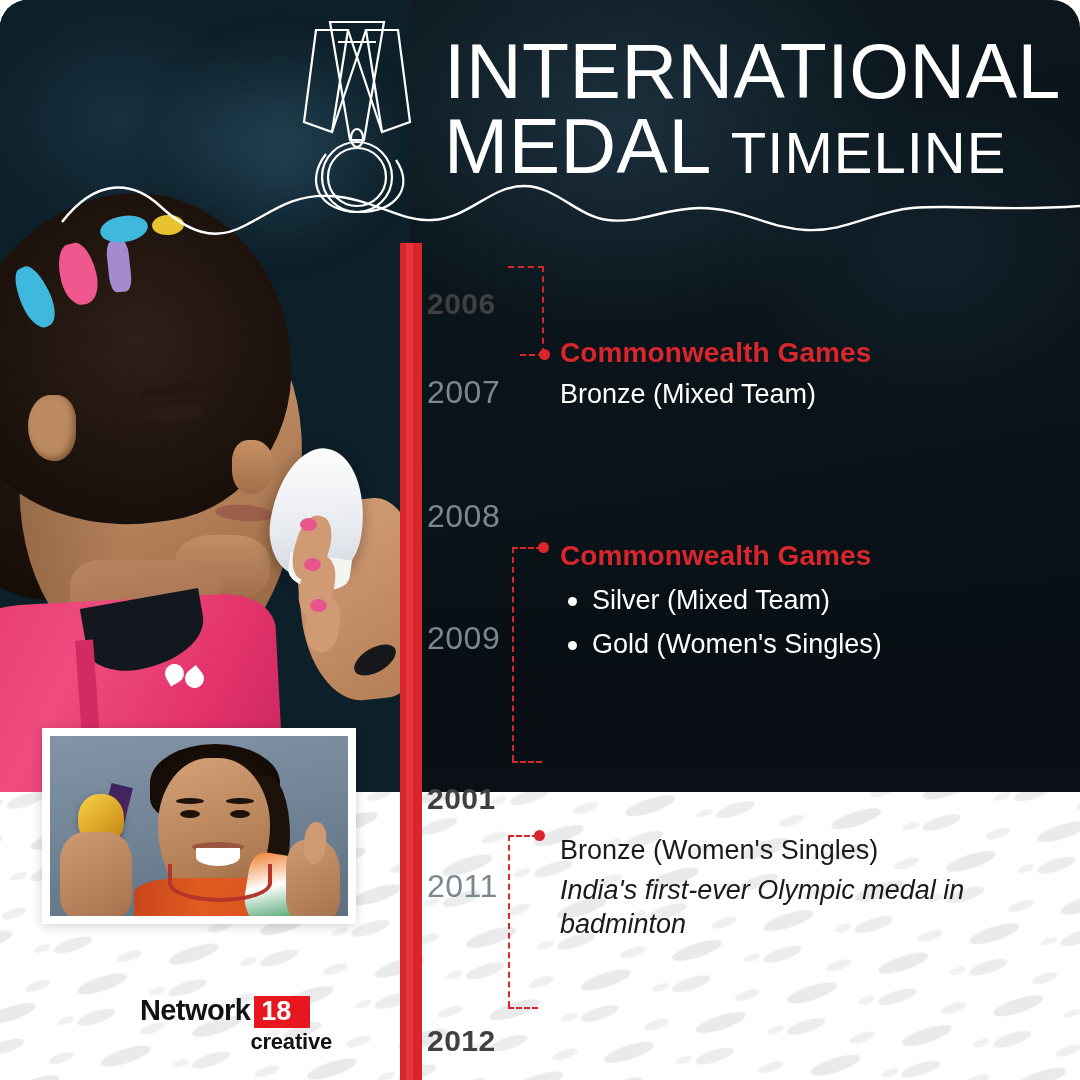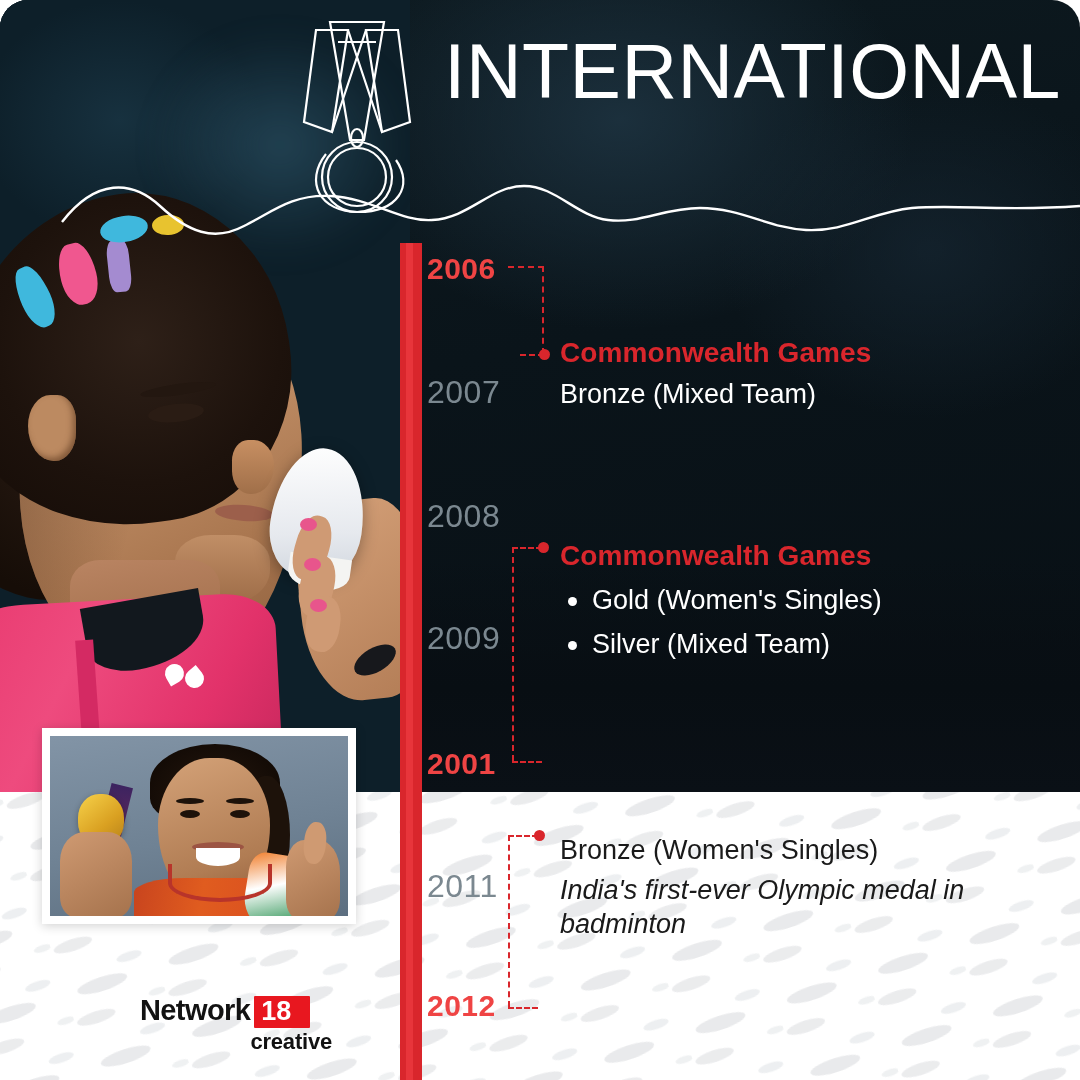--- a/index.html
+++ b/index.html
@@ -134,21 +134,21 @@
   .ovals{position:absolute;inset:0;opacity:.9;}
 
   
   .spine{position:absolute;left:400px;top:243px;width:22px;height:837px;background:#d9262c;}
   .spine-hl{position:absolute;left:406px;top:243px;width:7px;height:837px;background:#e8353b;}
 
   
   .year{
     position:absolute;left:427px;font-size:32px;letter-spacing:.5px;white-space:nowrap;
   }
-  .year.on{color:#ef4444;font-weight:bold;font-size:30px;}
+  .year.on{color:#404040;font-weight:bold;font-size:30px;margin-top:35px;}
   .year.off{color:#7b8890;font-weight:400;}
 
   
   .conn{position:absolute;}
   .conn .h{position:absolute;height:0;border-top:2px dashed #d9262c;}
   .conn .v{position:absolute;width:0;border-left:2px dashed #d9262c;}
   .dot{position:absolute;width:11px;height:11px;border-radius:50%;background:#d9262c;}
 
   
   .entry{position:absolute;}
@@ -272,20 +272,21 @@
 
   <div class="ribbon">
     <svg viewBox="0 0 1080 130" width="1080" height="130" fill="none" stroke="#ffffff" stroke-width="2.4">
       <path d="M62 72 C96 28 132 30 160 56 C188 82 214 92 244 76 C272 62 292 44 330 46 C372 48 400 72 432 70"></path>
       <path d="M432 70 C470 68 490 36 524 36 C556 36 576 66 608 70 C640 74 664 58 700 58 C742 58 768 78 806 80 C846 82 872 62 912 58 C960 54 1000 62 1080 56"></path>
     </svg>
   </div>
 
   <div class="title-wrap">
     <div class="t-line1">INTERNATIONAL</div>
+    <div class="t-line2"><span>MEDAL</span> <span class="light">TIMELINE</span></div>
   </div>
 
   <div class="white-panel">
     <svg class="ovals" viewBox="0 0 1080 288" width="1080" height="288">
       <defs>
         <pattern id="ovpat" width="96" height="76" patternUnits="userSpaceOnUse" patternTransform="rotate(-18)">
           <ellipse cx="22" cy="16" rx="20" ry="6" fill="#e9eaec"></ellipse>
           <ellipse cx="72" cy="44" rx="13" ry="4.5" fill="#eceef0"></ellipse>
           <ellipse cx="38" cy="62" rx="26" ry="7" fill="#e7e8ea"></ellipse>
           <ellipse cx="88" cy="10" rx="9" ry="3.5" fill="#eef0f1"></ellipse>
@@ -320,22 +321,22 @@
 
   <div class="conn" style="left:506px;top:545px;width:64px;height:222px">
     <div class="h" style="left:6px;top:2px;width:30px"></div>
     <div class="v" style="left:6px;top:2px;height:214px"></div>
     <div class="h" style="left:6px;top:216px;width:30px"></div>
     <div class="dot" style="left:32px;top:-3px"></div>
   </div>
 
   <div class="entry" style="left:560px;top:541px">
     <div class="e-title">Commonwealth Games</div>
+    <div class="e-li">Silver (Mixed Team)</div>
     <div class="e-li">Gold (Women's Singles)</div>
-    <div class="e-li">Silver (Mixed Team)</div>
   </div>
 
   <div class="conn" style="left:502px;top:833px;width:64px;height:180px">
     <div class="h" style="left:6px;top:2px;width:30px"></div>
     <div class="v" style="left:6px;top:2px;height:172px"></div>
     <div class="h" style="left:6px;top:174px;width:30px"></div>
     <div class="dot" style="left:32px;top:-3px"></div>
   </div>
 
   <div class="entry light" style="left:560px;top:825px">

